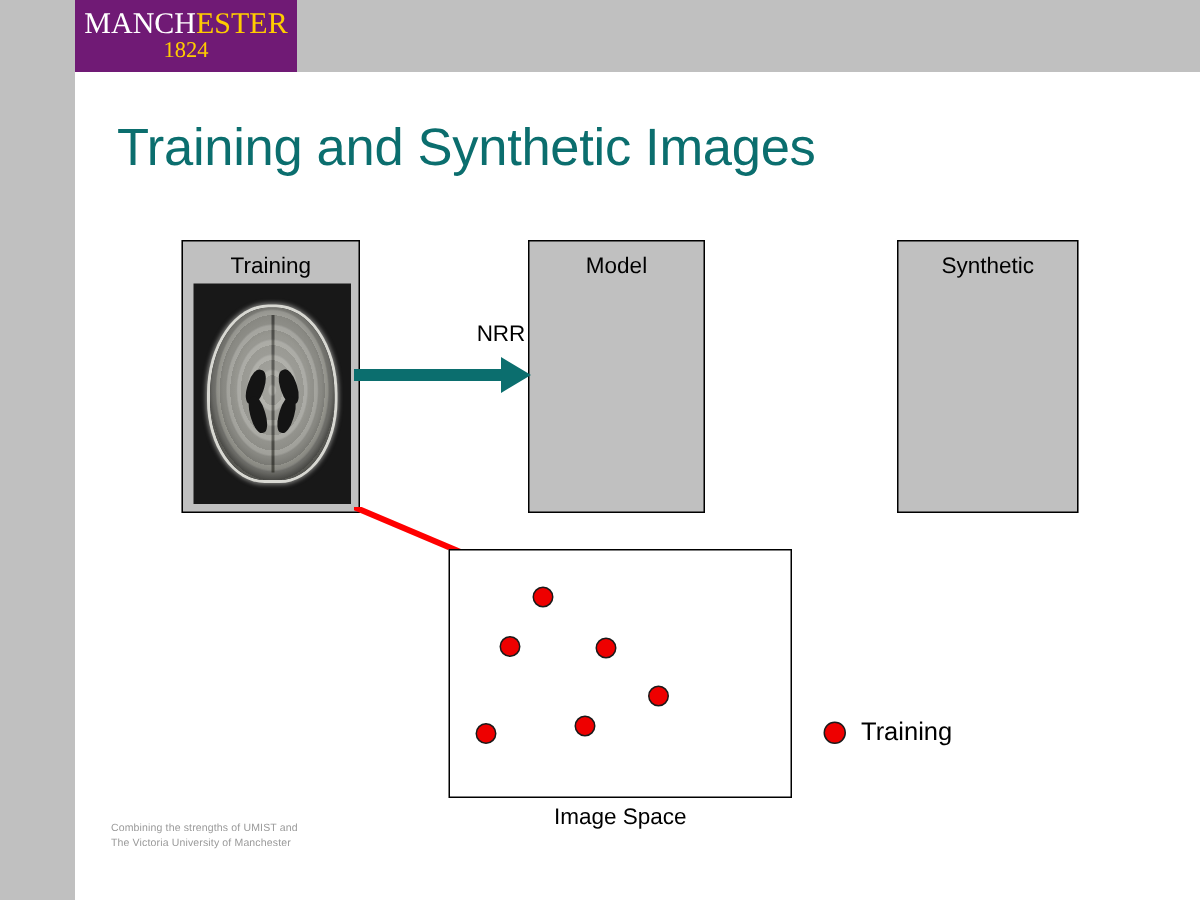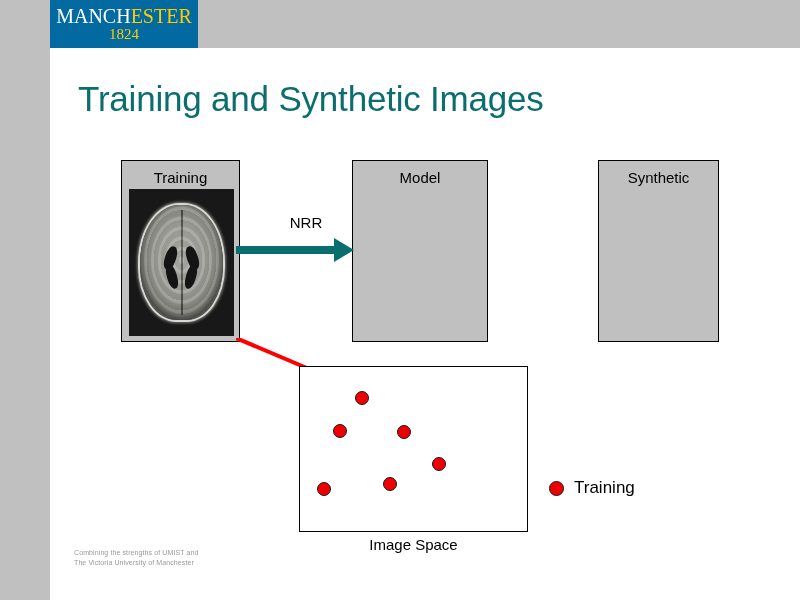--- a/index.html
+++ b/index.html
@@ -31,21 +31,21 @@
   .left-bar {
     position: absolute;
     left: 0; top: 0;
     width: 50px; height: 600px;
     background: #c0c0c0;
   }
   .logo-block {
     position: absolute;
     left: 50px; top: 0;
     width: 148px; height: 48px;
-    background: #0369a1;
+    background: #701a75;
     color: #ffffff;
     overflow: hidden;
   }
   .logo-word {
     position: absolute;
     left: 0; top: 6px;
     width: 148px;
     text-align: center;
     font-family: "Liberation Serif", serif;
     font-size: 20px;
@@ -87,21 +87,21 @@
   .panel-label {
     position: absolute;
     left: 0;
     top: 8px;
     width: 100%;
     text-align: center;
     font-size: 15px;
     color: #000000;
   }
   #panel-training { left: 121px; top: 160px; width: 119px; height: 182px; }
-  #panel-model    { left: 352px; top: 160px; width: 136px; height: 182px; }
+  #panel-model    { left: 352px; top: 160px; width: 118px; height: 182px; }
   #panel-synth    { left: 598px; top: 160px; width: 121px; height: 182px; }
 
   
   .brain-wrap {
     position: absolute;
     left: 7px;
     top: 28px;
     width: 105px;
     height: 147px;
     background: #181818;
@@ -153,20 +153,21 @@
 
   
   .nrr-label {
     position: absolute;
     left: 240px;
     top: 214px;
     width: 132px;
     text-align: center;
     font-size: 15px;
     color: #000000;
+    padding-left: 28px;
   }
   .teal-arrow { position: absolute; left: 236px; top: 236px; }
 
   
   .red-arrow { position: absolute; left: 236px; top: 338px; }
 
   
   .plot-box {
     position: absolute;
     left: 299px; top: 366px;

